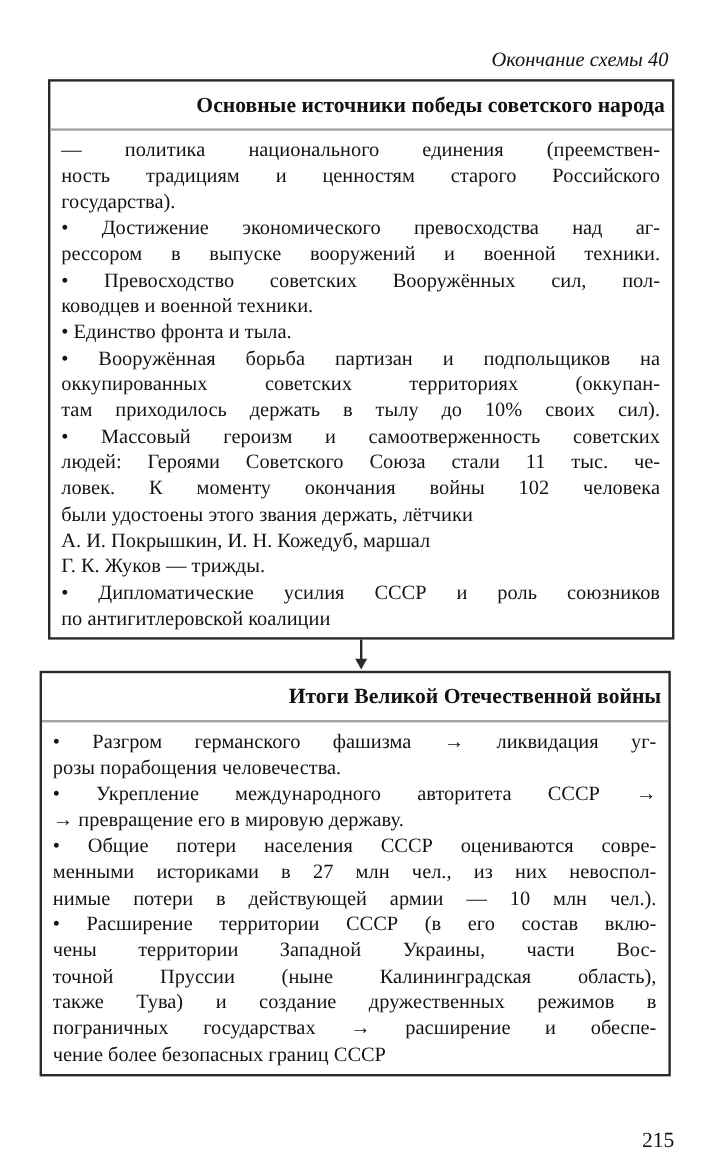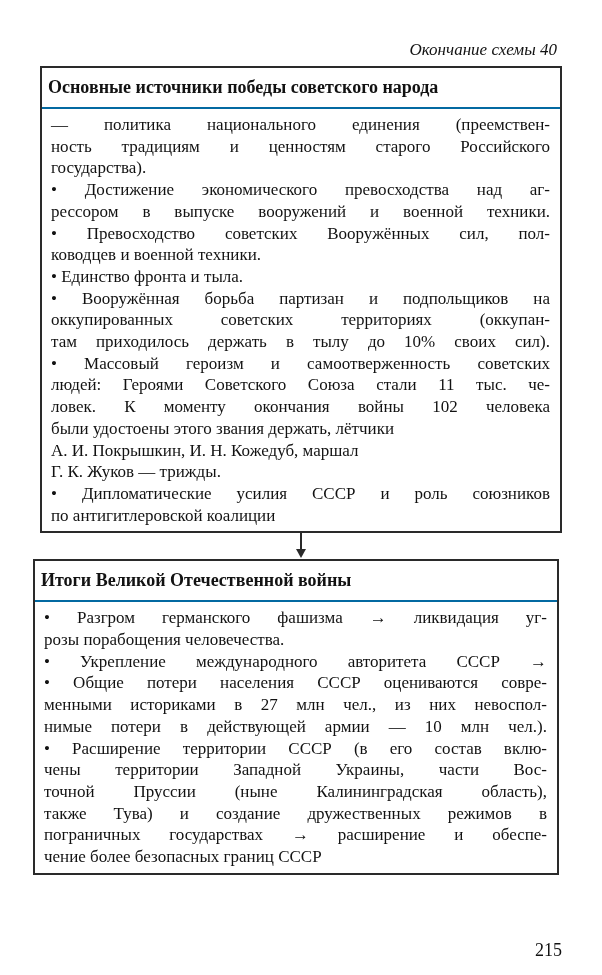--- a/index.html
+++ b/index.html
@@ -27,23 +27,23 @@
   .box {
     border: 2px solid #2a2a2a;
     background: #ffffff;
   }
   .box-sources { margin-left: 40px; width: 522px; }
   .box-results { margin-left: 33px; width: 526px; }
   .box-title {
     font-weight: bold;
     font-size: 18px;
     line-height: 23px;
-    text-align: left;
+    text-align: right;
     padding: 8px 6px;
-    border-bottom: 2px solid #0369a1;
+    border-bottom: 2px solid #a3a3a3;
   }
   .box-body {
     padding: 5px 10px 5px 9px;
     font-size: 17px;
   }
   .line {
     line-height: 21.7px;
     white-space: nowrap;
     text-align: left;
   }
@@ -118,20 +118,21 @@
     <div class="connector-line"></div>
     <div class="connector-head"></div>
   </div>
 
   <div class="box box-results">
     <div class="box-title">Итоги Великой Отечественной войны</div>
     <div class="box-body">
         <div class="line fill">• Разгром германского фашизма → ликвидация уг-</div>
         <div class="line">розы порабощения человечества.</div>
         <div class="line fill">• Укрепление международного авторитета СССР →</div>
+        <div class="line">→ превращение его в мировую державу.</div>
         <div class="line fill">• Общие потери населения СССР оцениваются совре-</div>
         <div class="line fill">менными историками в 27 млн чел., из них невоспол-</div>
         <div class="line fill">нимые потери в действующей армии — 10 млн чел.).</div>
         <div class="line fill">• Расширение территории СССР (в его состав вклю-</div>
         <div class="line fill">чены территории Западной Украины, части Вос-</div>
         <div class="line fill">точной Пруссии (ныне Калининградская область),</div>
         <div class="line fill">также Тува) и создание дружественных режимов в</div>
         <div class="line fill">пограничных государствах → расширение и обеспе-</div>
         <div class="line">чение более безопасных границ СССР</div>
       </div>

